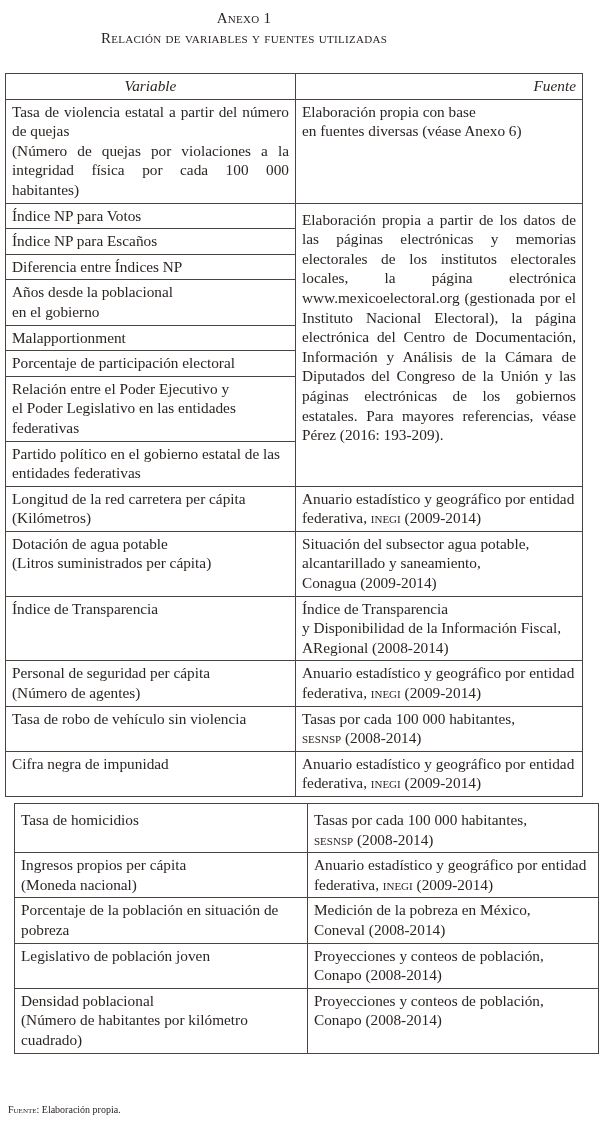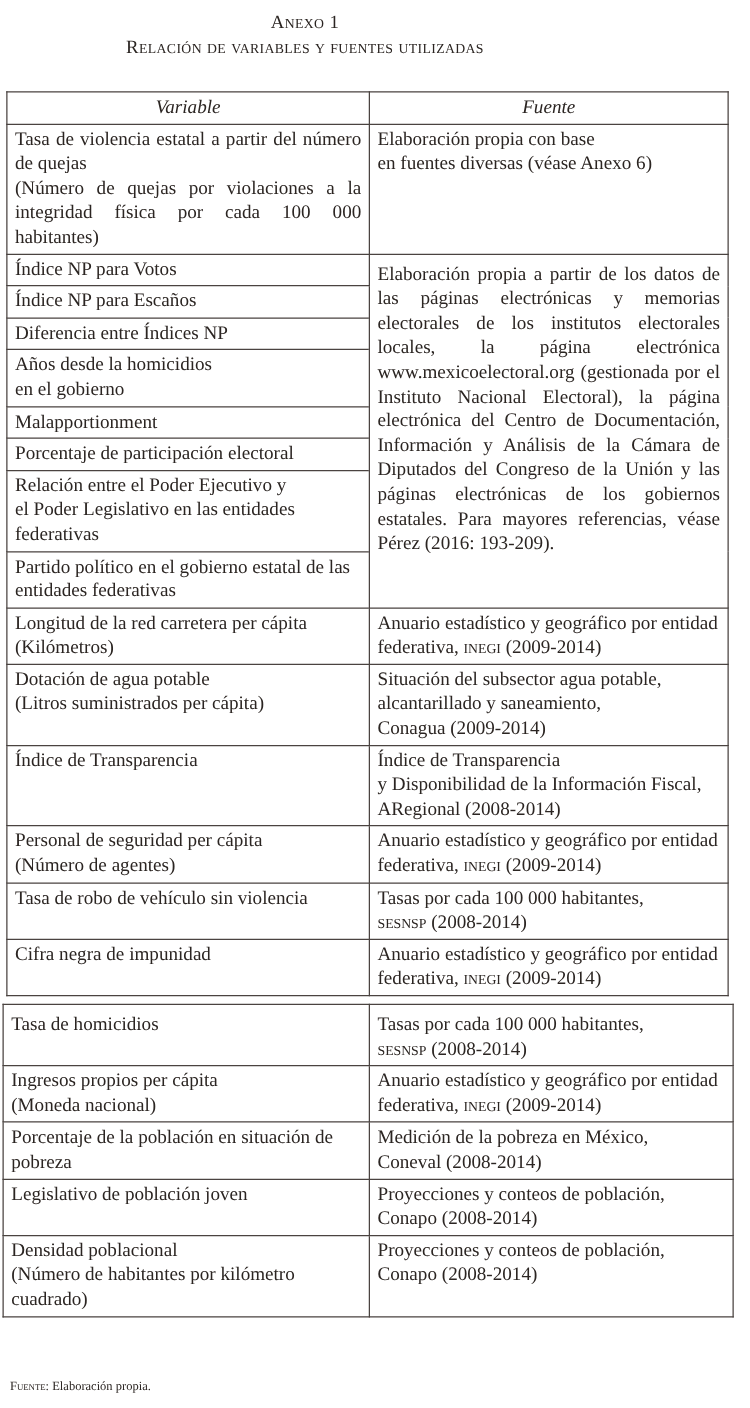--- a/index.html
+++ b/index.html
@@ -5,24 +5,24 @@
   html, body { margin: 0; padding: 0; background: #ffffff; }
   body { width: 600px; height: 1126px; position: relative; overflow: hidden;
          font-family: "Liberation Serif", "DejaVu Serif", serif; color: #2b2522; }
   .caption { position: absolute; left: 0; width: 488px; text-align: center;
              font-variant: small-caps; font-size: 15px; letter-spacing: 0.3px; }
   #cap1 { top: 10px; }
   #cap2 { top: 30px; }
   table { position: absolute; border-collapse: collapse; table-layout: fixed;
           font-size: 15.3px; line-height: 19.6px; padding-left: 23px; }
   td, th { border: 1.3px solid #4a4340; vertical-align: top; padding: 2px 6px 3px 6px; font-weight: normal; }
-  th { font-style: italic; text-align: center; }
+  th { font-style: italic; text-align: right; }
   th.center { text-align: center; }
   #t1 { left: 5px; top: 73px; width: 577px; }
-  #t2 { left: 2px; top: 803px; width: 584px; }
+  #t2 { left: 14px; top: 803px; width: 584px; }
   .just { text-align: justify; margin-left: 36px; }
   .multi { white-space: pre-line; }
   .sc { font-variant: small-caps; }
   #footnote { position: absolute; left: 8px; top: 1104px; font-size: 10px; }
   #footnote .lbl { font-variant: small-caps; }
 </style>
 </head>
 <body>
 
 <div class="caption" id="cap1">Anexo 1</div>
@@ -48,21 +48,21 @@
     <td>Índice NP para Votos</td>
     <td rowspan="8" class="just" style="padding-top:6px">Elaboración propia a partir de los datos de las páginas electrónicas y memorias electorales de los institutos electorales locales, la página electrónica www.mexicoelectoral.org (gestionada por el Instituto Nacional Electoral), la página electrónica del Centro de Documentación, Información y Análisis de la Cámara de Diputados del Congreso de la Unión y las páginas electrónicas de los gobiernos estatales. Para mayores referencias, véase Pérez (2016: 193-209).</td>
   </tr>
   <tr>
         <td>Índice NP para Escaños</td>
       </tr>
   <tr>
         <td>Diferencia entre Índices NP</td>
       </tr>
   <tr>
-        <td class="multi">Años desde la homicidios
+        <td class="multi">Años desde la poblacional
 en el gobierno</td>
       </tr>
   <tr>
         <td>Malapportionment</td>
       </tr>
   <tr>
         <td>Porcentaje de participación electoral</td>
       </tr>
   <tr>
         <td class="multi">Relación entre el Poder Ejecutivo y

